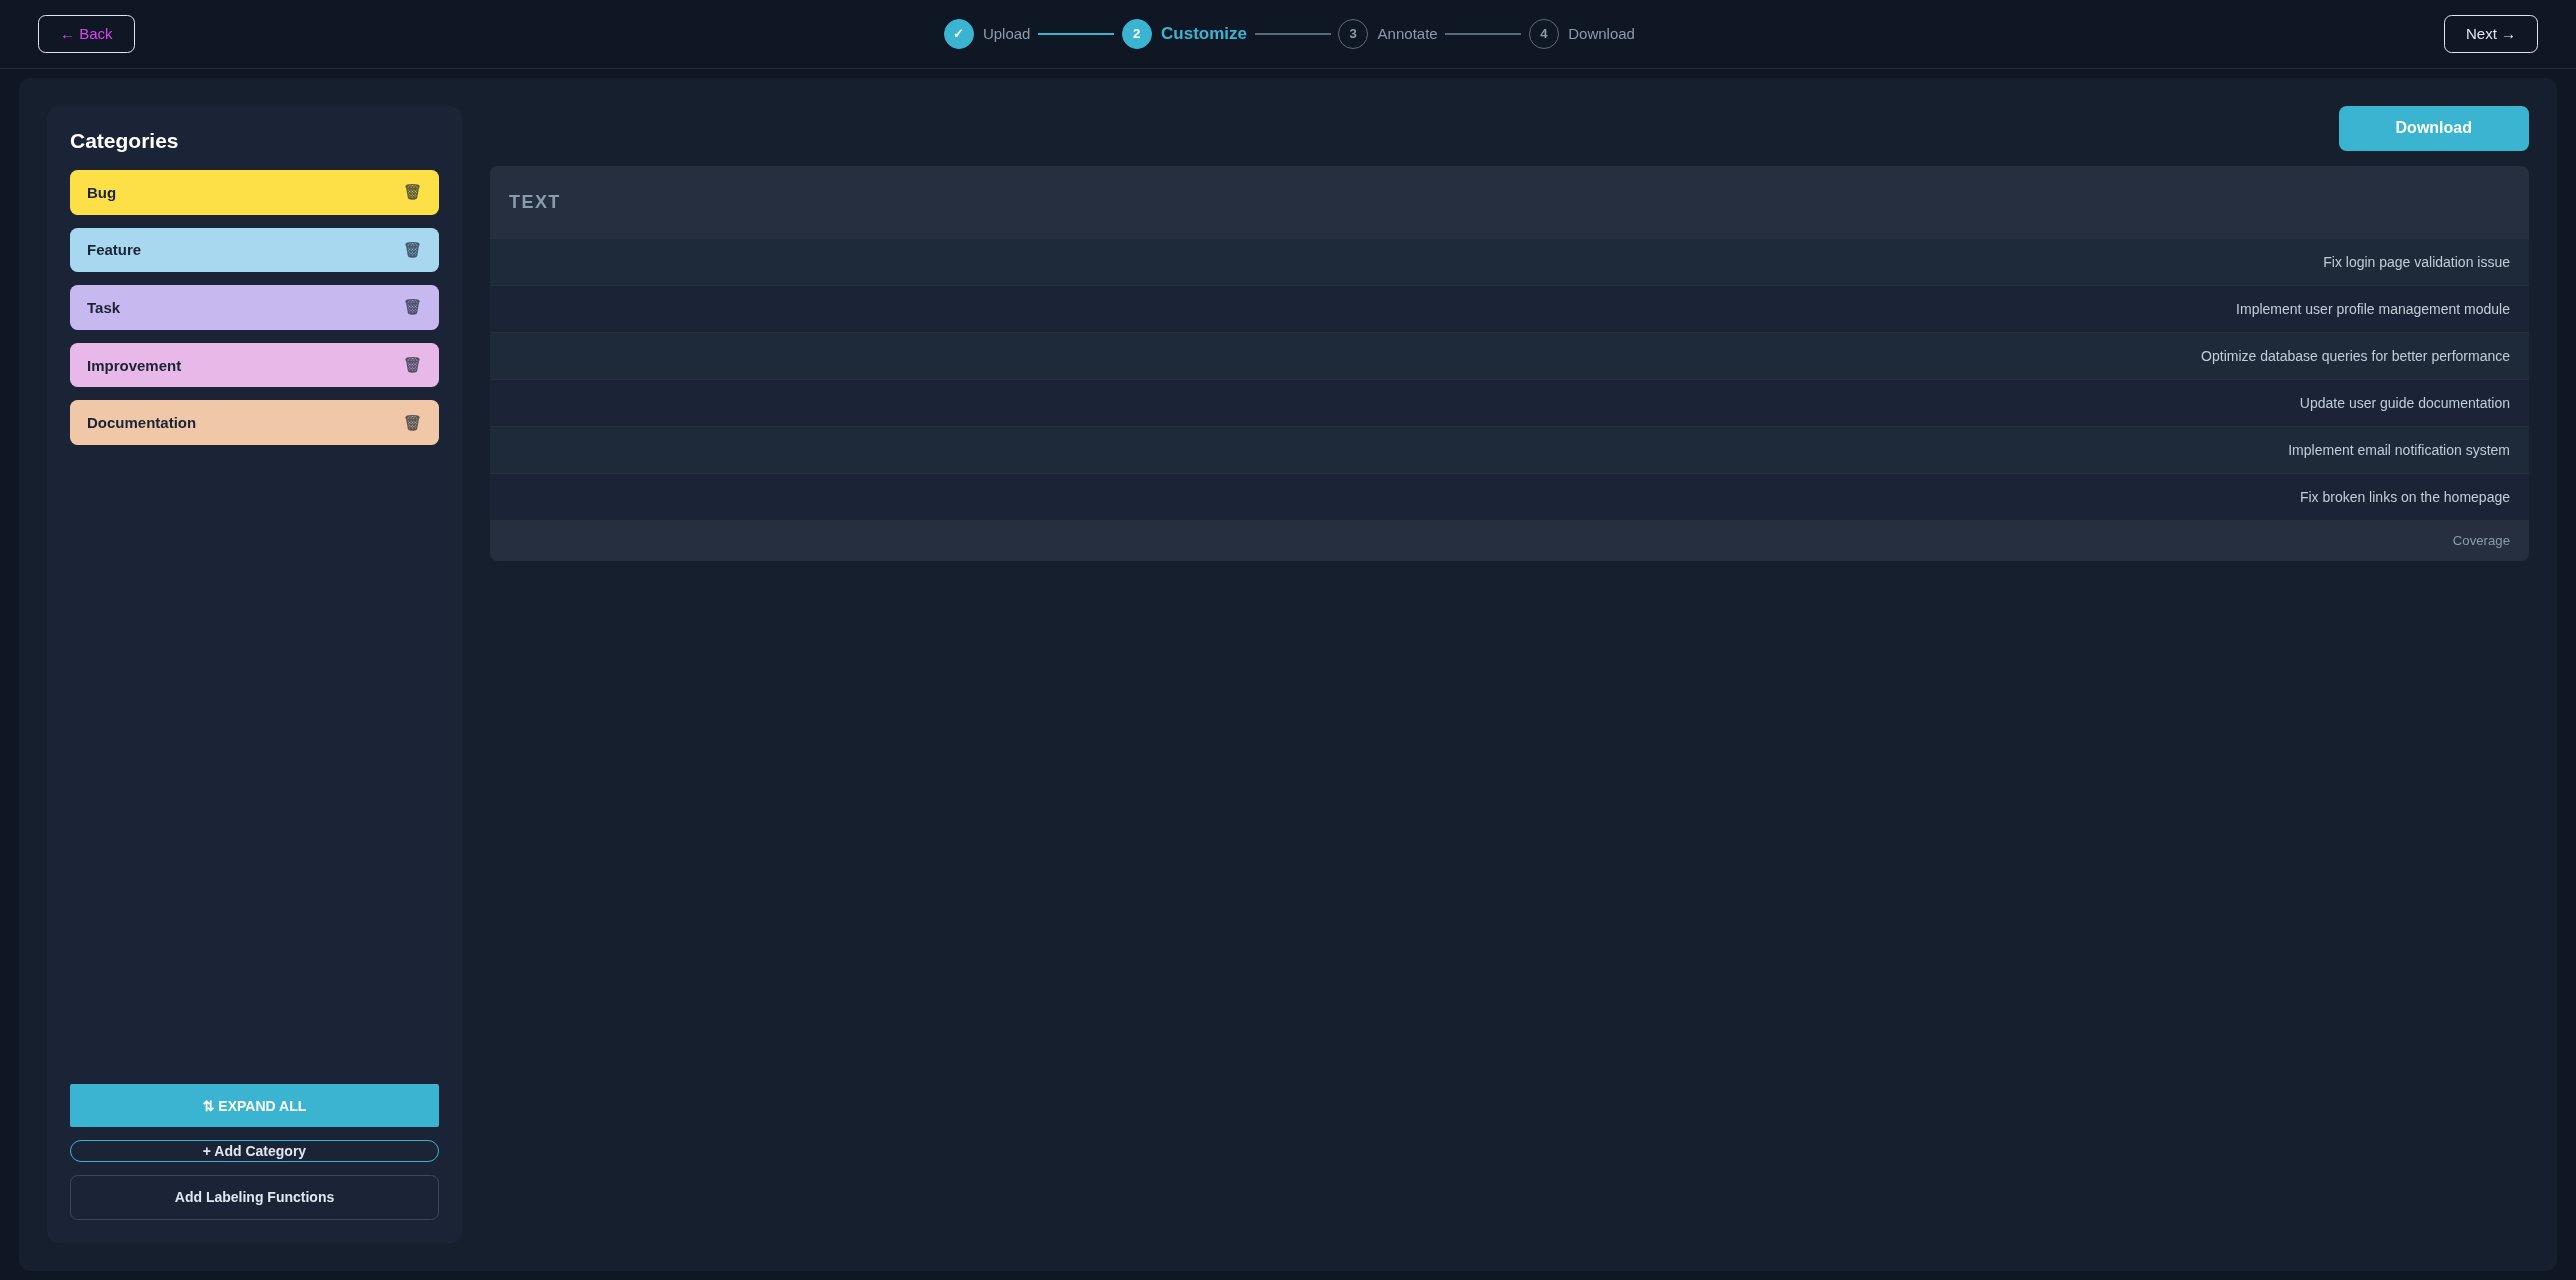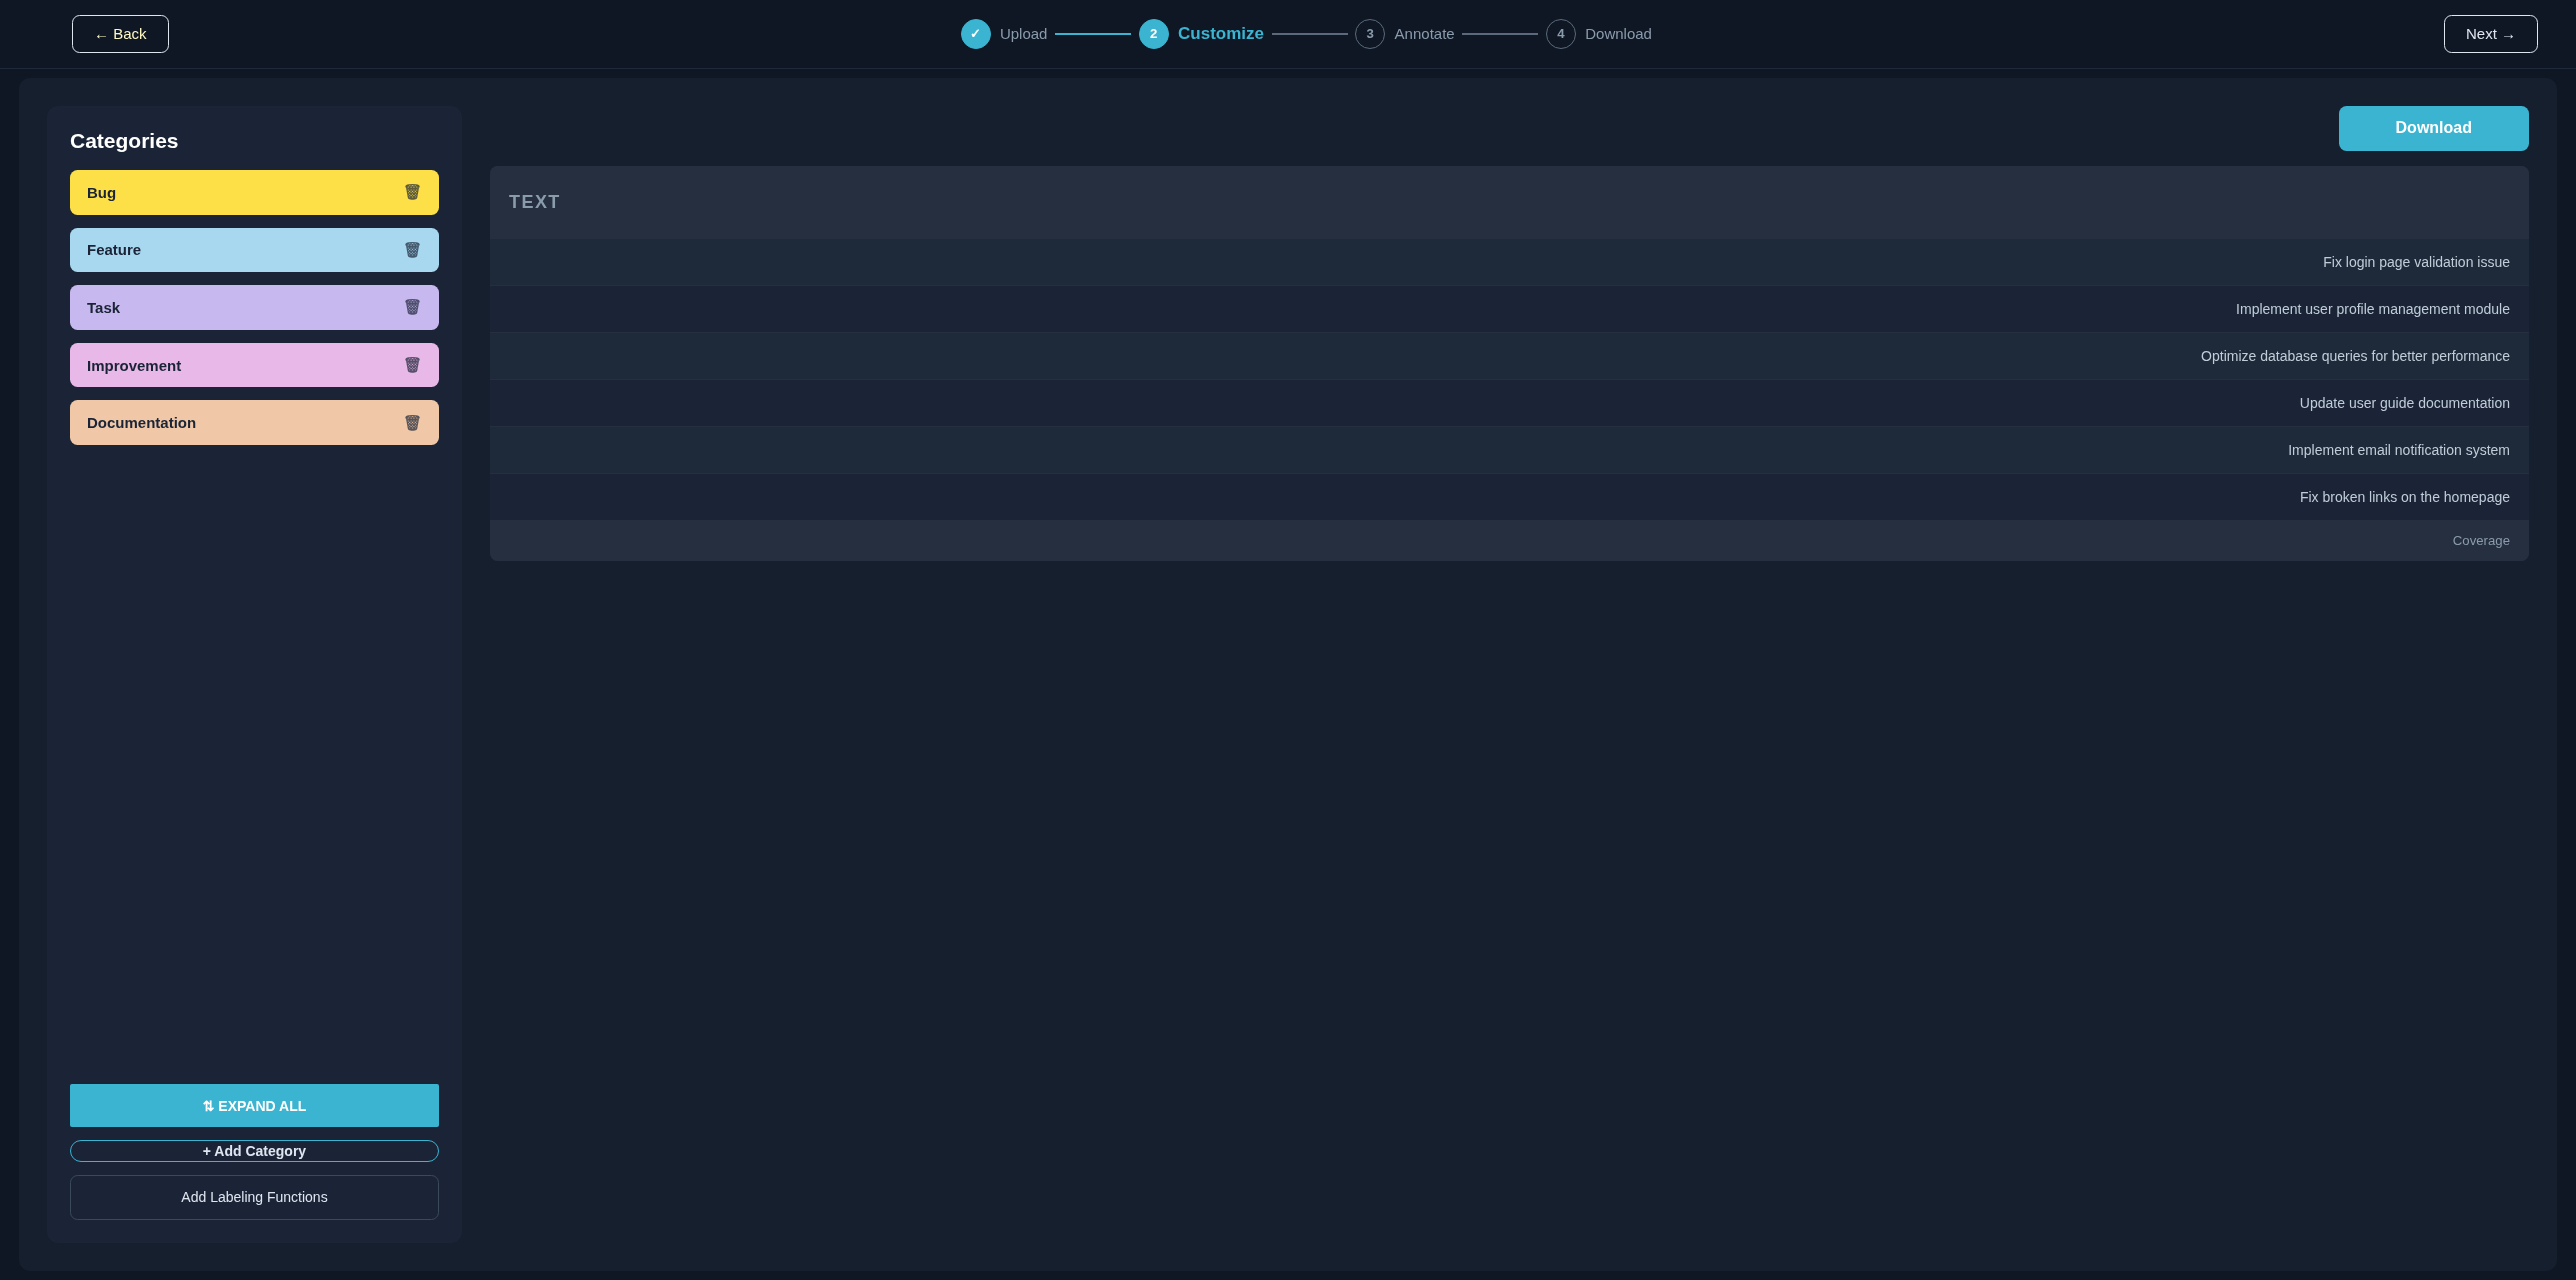--- a/index.html
+++ b/index.html
@@ -19,29 +19,28 @@
       align-items: center;
       justify-content: space-between;
       padding: 15px 38px;
       background: #0f1724;
       border-bottom: 0.9px solid #1e2a3a;
     }
 
     .back-button {
       background: transparent;
       border: 1.9px solid #e0e6f0;
-      color: #fef9c3;
+      color: #d946ef;
       border-radius: 7.6px;
       padding: 9.4px 21px;
       font-size: 15px;
       cursor: pointer;
       display: flex;
       align-items: center;
       gap: 7.6px;
-      margin-left: 34px;
     }
 
     .next-button {
       background: transparent;
       border: 1.9px solid #e0e6f0;
       color: #e0e6f0;
       border-radius: 7.6px;
       padding: 9.4px 21px;
       font-size: 15px;
       cursor: pointer;
@@ -191,21 +190,21 @@
       text-align: center;
     }
 
     .add-labeling-btn {
       background: transparent;
       border: 1.9px solid #3a4a5a;
       border-radius: 7.6px;
       padding: 13.2px;
       color: #e0e6f0;
       font-size: 14px;
-      font-weight: 400;
+      font-weight: 700;
       cursor: pointer;
       text-align: center;
     }
 
     
     .right-panel {
       flex: 1;
       display: flex;
       flex-direction: column;
       gap: 0;

